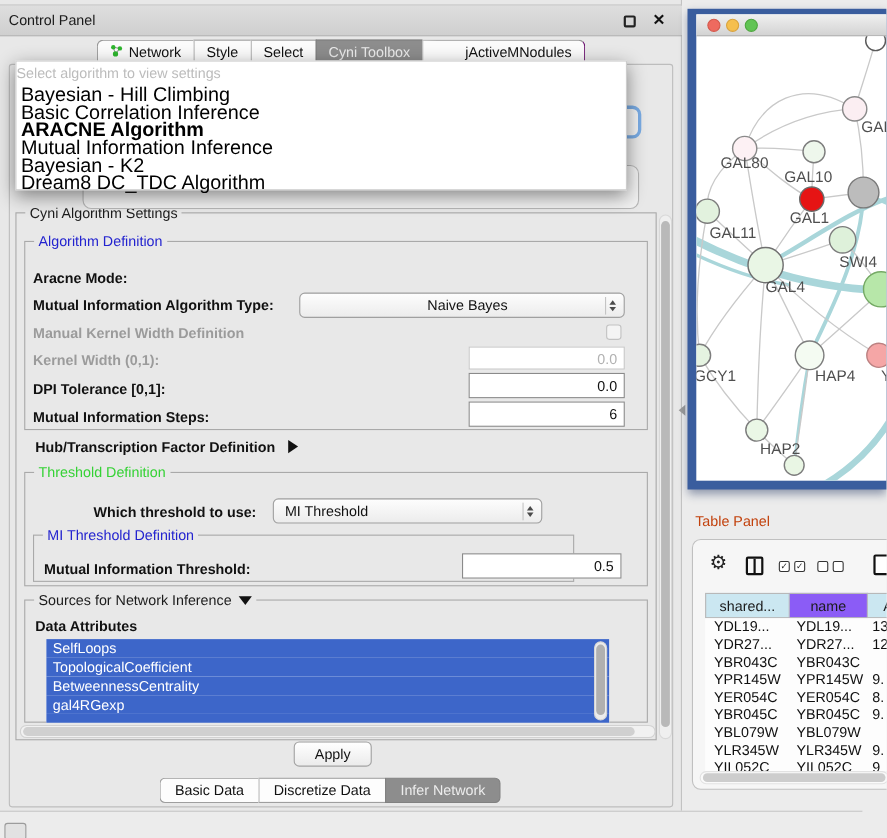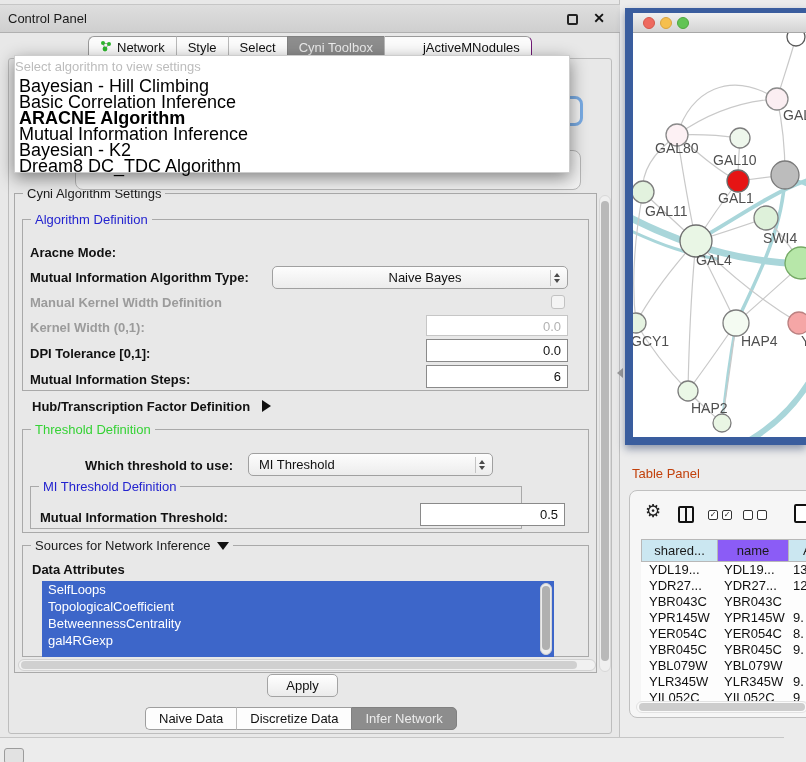--- a/index.html
+++ b/index.html
@@ -224,21 +224,21 @@
     <div class="hscroll">
         <span class="thumb"></span>
       </div>
     <div class="vscroll">
         <span class="thumb"></span>
       </div>
 
     <div class="apply-btn">Apply</div>
 
     <div class="bottom-tabs">
-      <div class="btab first">Naive Data</div>
+      <div class="btab first">Basic Data</div>
       <div class="btab">Discretize Data</div>
       <div class="btab last selected">Infer Network</div>
     </div>
 
     <div class="popup">
       <div class="popup-placeholder">Select algorithm to view settings</div>
       <div id="dropdown-items">
           <div class="popup-item">Bayesian - Hill Climbing</div>
           <div class="popup-item">Basic Correlation Inference</div>
           <div class="popup-item bold">ARACNE Algorithm</div>

